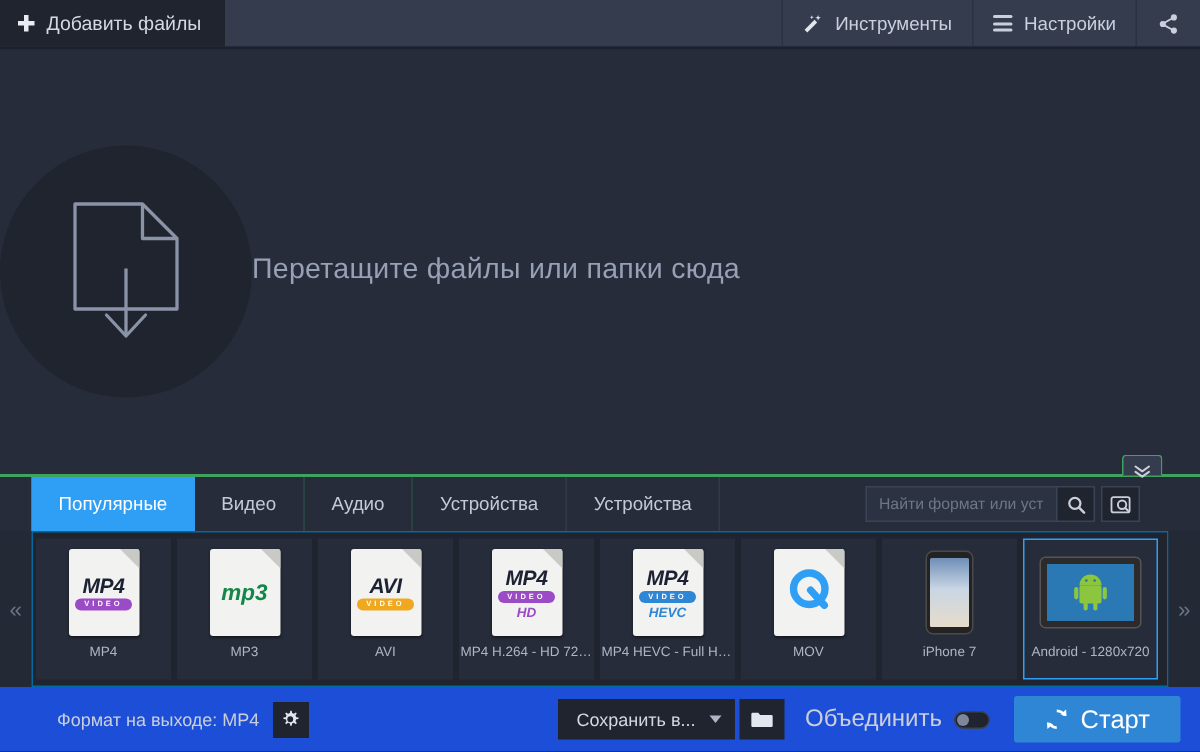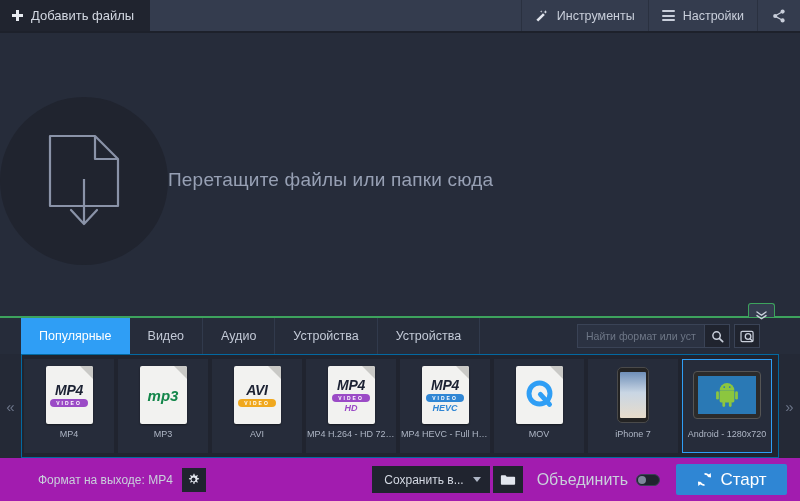--- a/index.html
+++ b/index.html
@@ -204,21 +204,21 @@
     padding: 4px; display: flex; align-items: center; justify-content: center;
   }
   .tablet .scr {
     width: 100%; height: 100%; background: #2a79b5;
     display: flex; align-items: center; justify-content: center;
   }
 
   
   .bottombar {
     position: absolute; top: 458px; left: 0; width: 800px; height: 43px;
-    background: #a21caf;
+    background: #1d4ed8;
     display: flex; align-items: center; justify-content: flex-end;
   }
   .out-format {
     margin-left: 38px; display: flex; align-items: center; gap: 9px;
     color: #c9cfdb; font-size: 12px;
   }
   .gear-btn {
     width: 24px; height: 24px; background: #20242f;
     display: flex; align-items: center; justify-content: center; cursor: pointer;
   }

